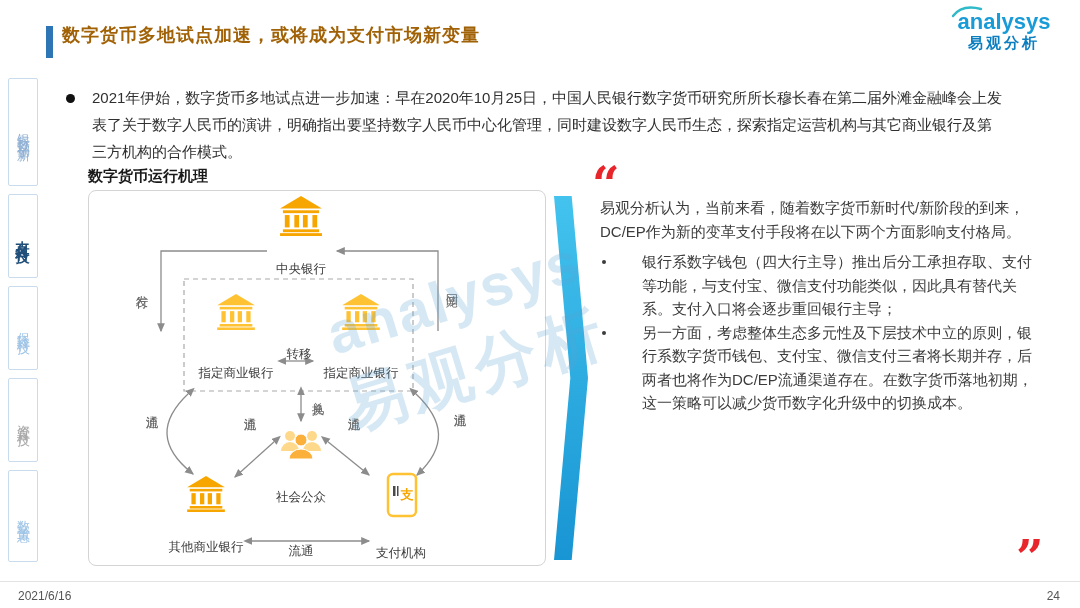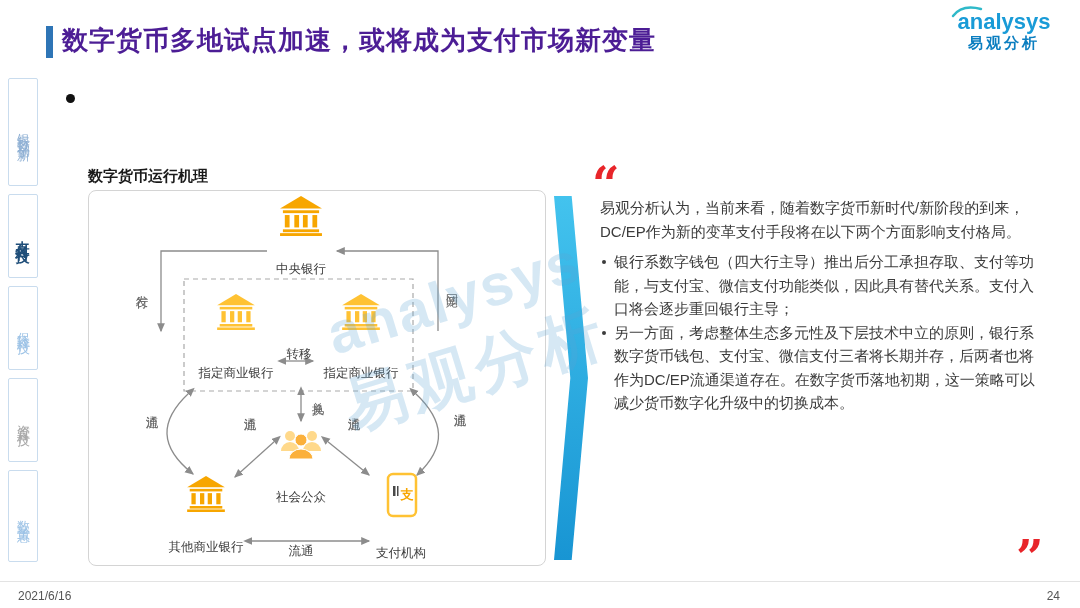--- a/index.html
+++ b/index.html
@@ -1,21 +1,21 @@
 <!DOCTYPE html>
 <html><head>
 <meta charset="utf-8">
 <style>
   * { margin:0; padding:0; box-sizing:border-box; }
   body { background:#ffffff; font-family:"Liberation Sans","DejaVu Sans",sans-serif; }
   .slide { position:relative; width:1080px; height:608px; background:#fff; overflow:hidden; }
 
   
   .accent-bar { position:absolute; left:46px; top:26px; width:7px; height:32px; background:#2E75B6; }
-  .page-title { position:absolute; left:62px; top:23px; font-size:26px; font-weight:bold; color:#4c1d95; letter-spacing:1px; }
+  .page-title { position:absolute; left:62px; top:23px; font-size:18px; font-weight:bold; color:#a16207; letter-spacing:1px; }
   .logo { position:absolute; right:14px; top:10px; width:124px; text-align:center; }
   .logo-en { font-size:22px; color:#199BD7; font-weight:600; position:relative; display:inline-block; line-height:1.1; }
   .logo-swoosh { position:absolute; left:-8px; top:-7px; }
   .logo-cn { font-size:15px; color:#0B7EC0; font-weight:bold; letter-spacing:3px; }
 
   
   .sidebar-tab { position:absolute; left:8px; width:30px; border:1px solid #C9DCEE; background:#fff;
     display:flex; align-items:center; justify-content:center; writing-mode:vertical-rl; text-orientation:upright;
     font-size:13px; letter-spacing:3px; color:#9DC3E6; border-radius:2px; cursor:pointer; }
   .tab-1 { top:78px;  height:108px; color:#8FB0D4; }
@@ -37,21 +37,21 @@
   .dvlabel{ position:absolute; font-size:12.5px; color:#666; writing-mode:vertical-rl; text-orientation:upright; letter-spacing:1px; }
 
   
   .chevron { position:absolute; left:554px; top:196px; width:34px; height:364px;
     background:linear-gradient(180deg,#43C3EE,#1895D3);
     clip-path:polygon(0 0,52% 0,100% 50%,52% 100%,0 100%,48% 50%); }
 
   
   .analysis { position:absolute; left:600px; top:196px; width:446px; font-size:15px; line-height:23.5px; color:#3c3c3c; }
   .lead { margin-bottom:7px; }
-  .a-bullet { display:flex; }
+  .a-bullet { display:flex;gap:28px; }
   .a-dot { flex:0 0 4px; width:4px; height:4px; border-radius:50%; background:#3c3c3c; margin:10px 8px 0 2px; }
   .conclusion { margin-top:5px; }
   .quote { position:absolute; font-family:"DejaVu Serif",serif; font-weight:bold; color:#E8252A; font-size:48px; line-height:1; }
   .quote-open  { left:592px; top:160px; }
   .quote-close { left:1016px; top:534px; }
 
   
   .watermark { position:absolute; left:330px; top:262px; transform:rotate(-17deg); color:rgba(92,164,210,0.25);
     font-weight:bold; z-index:5; pointer-events:none; text-align:center; }
   .wm-en { font-size:58px; letter-spacing:2px; }
@@ -96,20 +96,21 @@
     <div class="logo-cn">易观分析</div>
   </div>
 
   <div class="sidebar-tab tab-1">银行数字创新</div>
   <div class="sidebar-tab tab-2">支付科技</div>
   <div class="sidebar-tab tab-3">保险科技</div>
   <div class="sidebar-tab tab-4">资管科技</div>
   <div class="sidebar-tab tab-5">数字普惠</div>
 
   <div class="intro-dot"></div>
+  <p class="intro">2021年伊始，数字货币多地试点进一步加速：早在2020年10月25日，中国人民银行数字货币研究所所长穆长春在第二届外滩金融峰会上发表了关于数字人民币的演讲，明确指出要坚持数字人民币中心化管理，同时建设数字人民币生态，探索指定运营机构与其它商业银行及第三方机构的合作模式。</p>
 
   <div class="diagram-title">数字货币运行机理</div>
   <div class="diagram">
     <svg class="dlines" width="458" height="374" viewBox="0 0 458 374">
       <defs>
         <marker id="mE" markerWidth="8" markerHeight="8" refX="6" refY="3" orient="auto">
           <path d="M0,0 L7,3 L0,6 Z" fill="#8C8C8C"></path>
         </marker>
         <marker id="mS" markerWidth="8" markerHeight="8" refX="1" refY="3" orient="auto-start-reverse">
           <path d="M0,0 L7,3 L0,6 Z" fill="#8C8C8C"></path>

